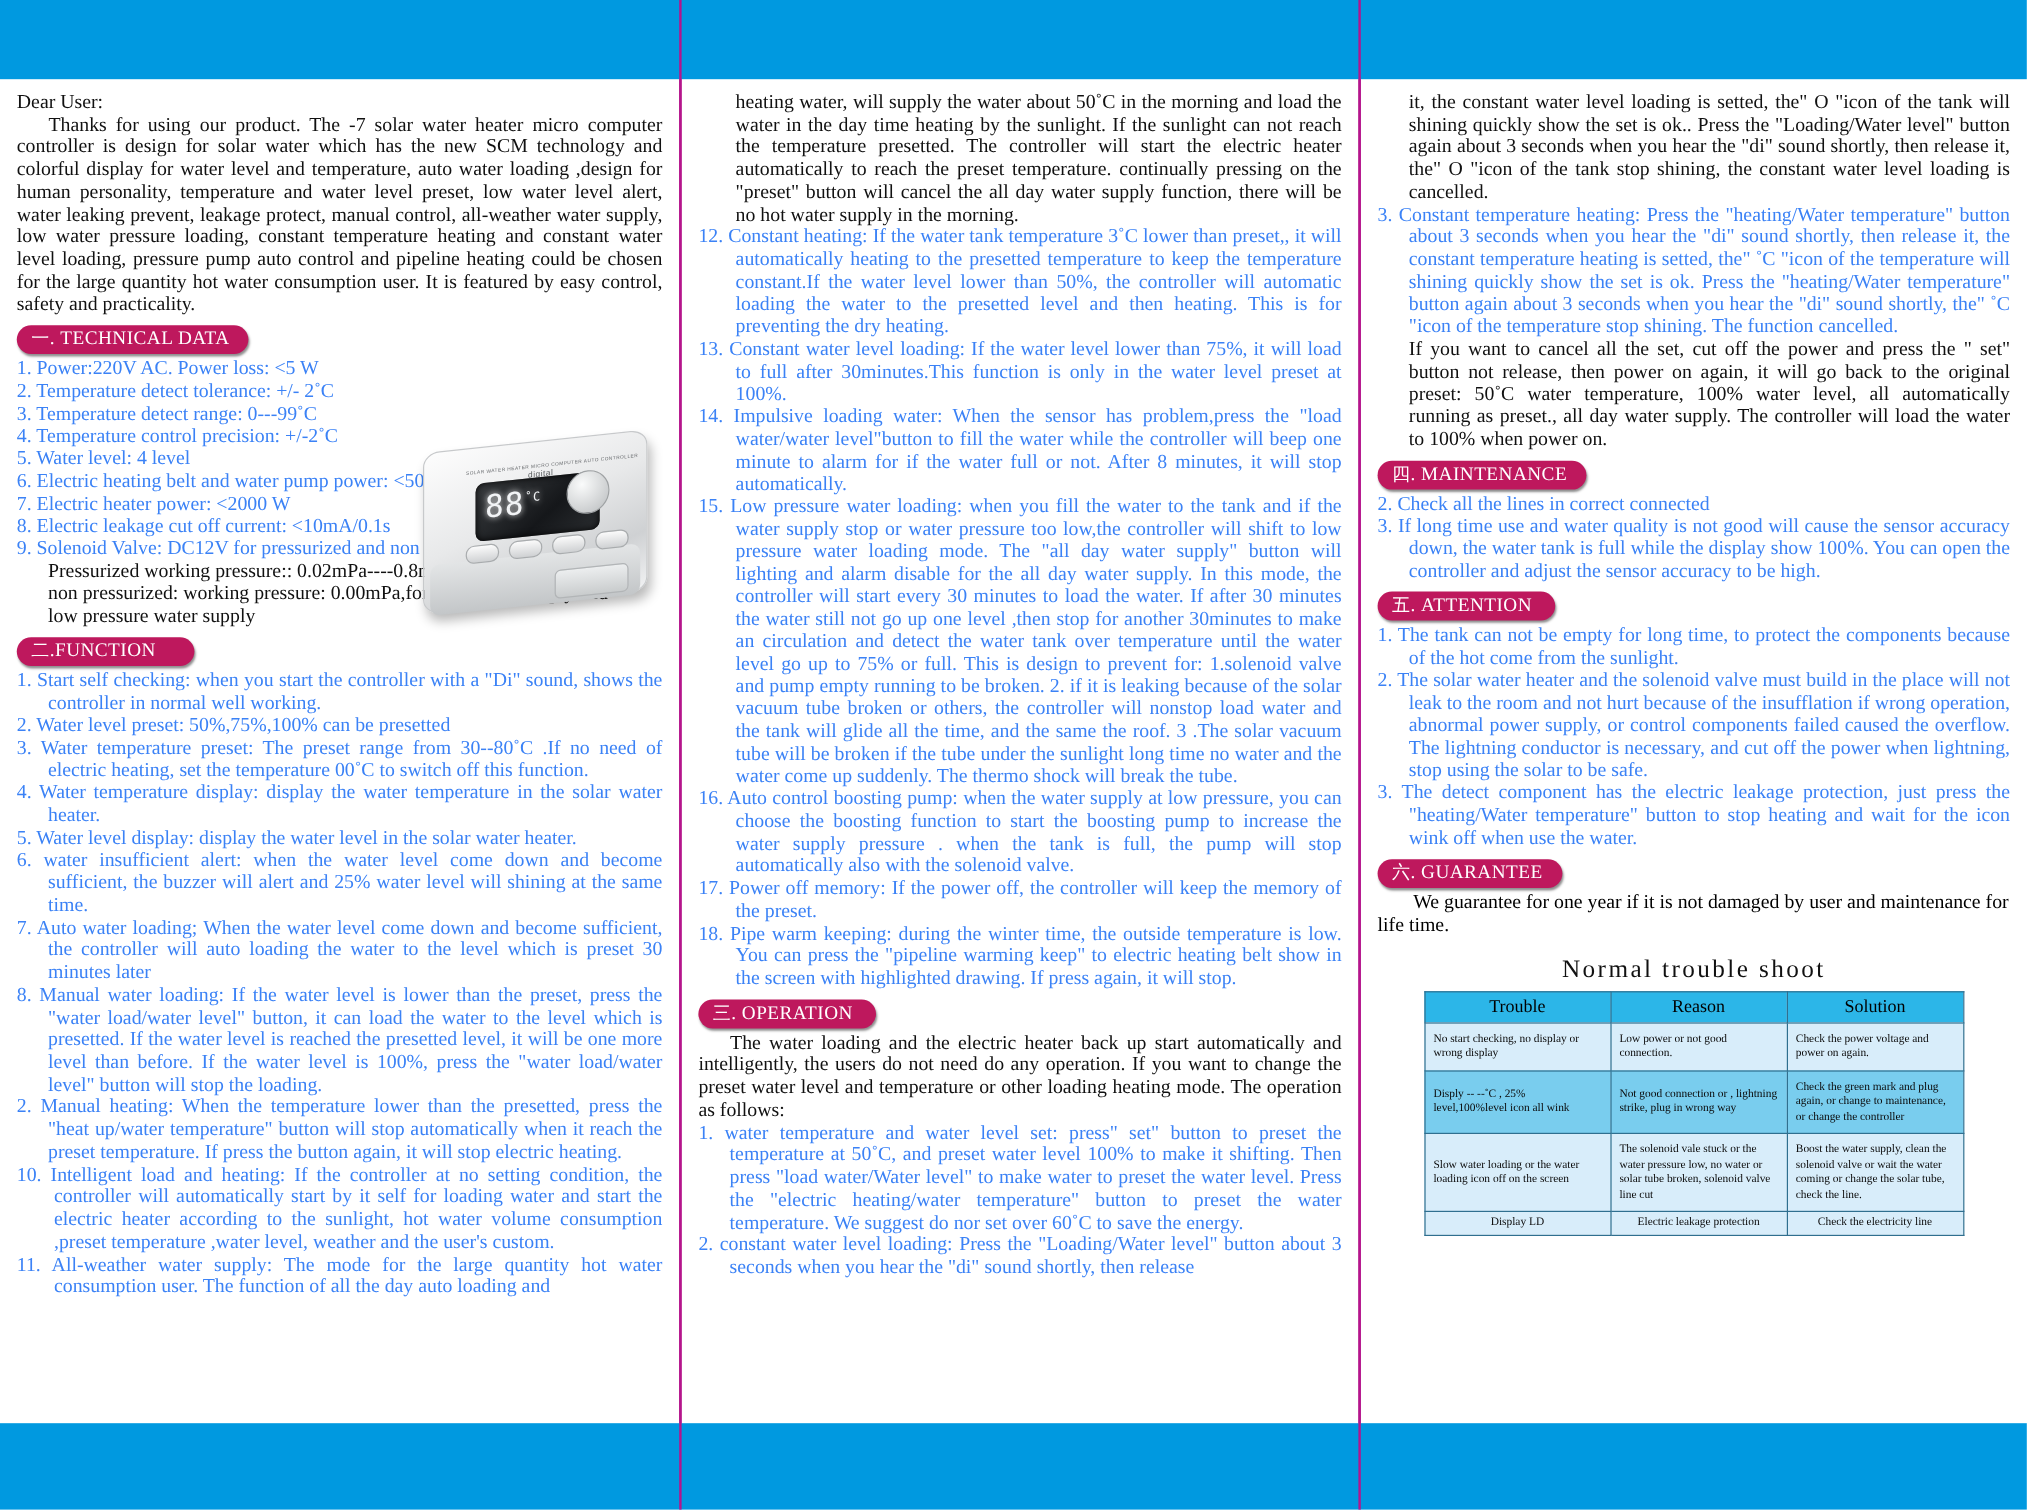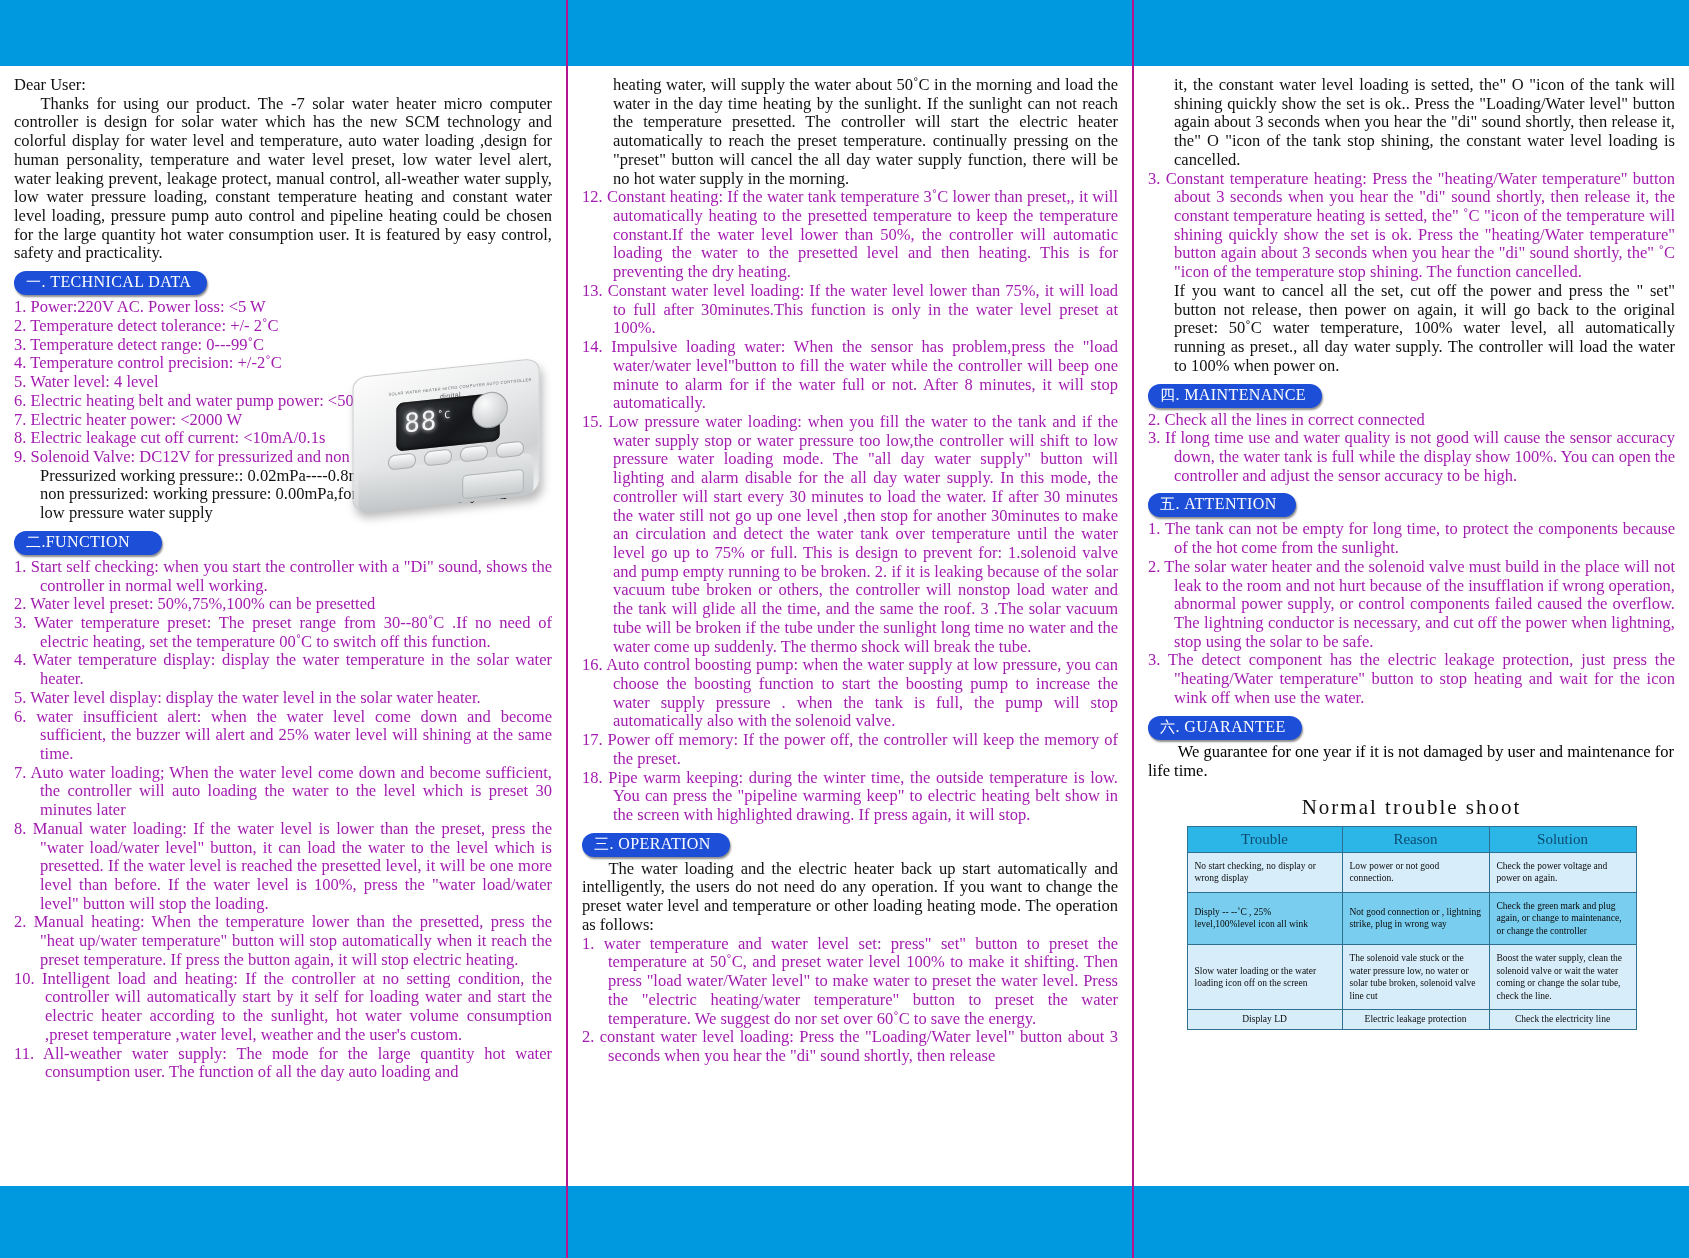--- a/index.html
+++ b/index.html
@@ -49,21 +49,21 @@
     line-height:1.135;
     text-align:justify;
     color:#111;
   }
   .intro-lead{ text-indent:1.6em; }
   .greet{ margin-bottom:0px; }
 
   
   .pill{
     display:inline-block;
-    background:#1d4ed8;
+    background:#be185d;
     color:#ffffff;
     border-radius:14px;
     padding:2px 16px 3px 12px;
     font-size:16px;
     letter-spacing:.4px;
     margin:8px 12px 3px 0;
     box-shadow:1px 2px 2px rgba(0,0,0,.45);
     min-width:120px;
   }
   .pill .cn{font-family:"DejaVu Sans",sans-serif;font-size:15px;}
@@ -71,21 +71,21 @@
   
   ol.numlist{
     margin:0;padding:0;list-style:none;
   }
   ol.numlist > li{
     font-size:16.5px;
     line-height:1.135;
     text-align:justify;
     padding-left:26px;
     text-indent:-26px;
-    color:#a21caf;
+    color:#3b82f6;
   }
   ol.numlist > li.wide{
     padding-left:31px;text-indent:-31px;
   }
   .sub{
     padding-left:26px;text-indent:0;display:block;
   }
 
   
   .device{
@@ -159,21 +159,21 @@
   }
   table.ts{
     border-collapse:collapse;
     width:434px;
     margin:0 auto;
     table-layout:fixed;
     border:1px solid #2f6f8f;
   }
   table.ts th{
     background:#2cb6e8;
-    color:#0c4a6e;
+    color:#000000;
     font-size:15px;
     font-weight:normal;
     text-align:center;
     border:1px solid #2f6f8f;
     padding:4px 2px;
   }
   table.ts td{
     border:1px solid #2f6f8f;
     font-size:9.5px;
     line-height:1.32;

